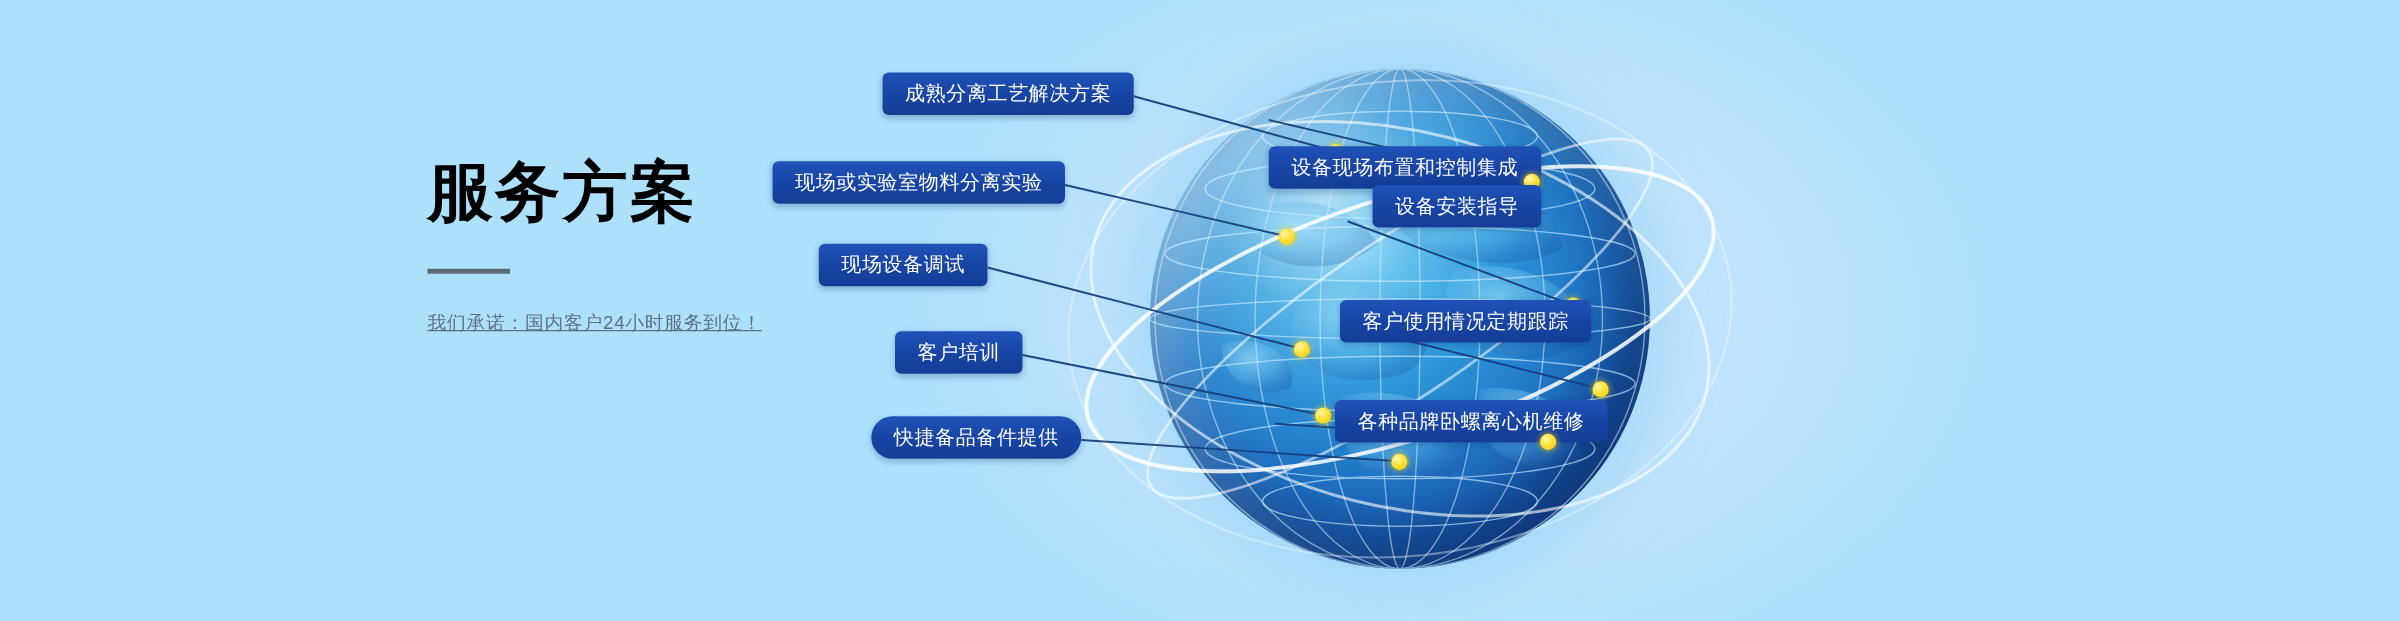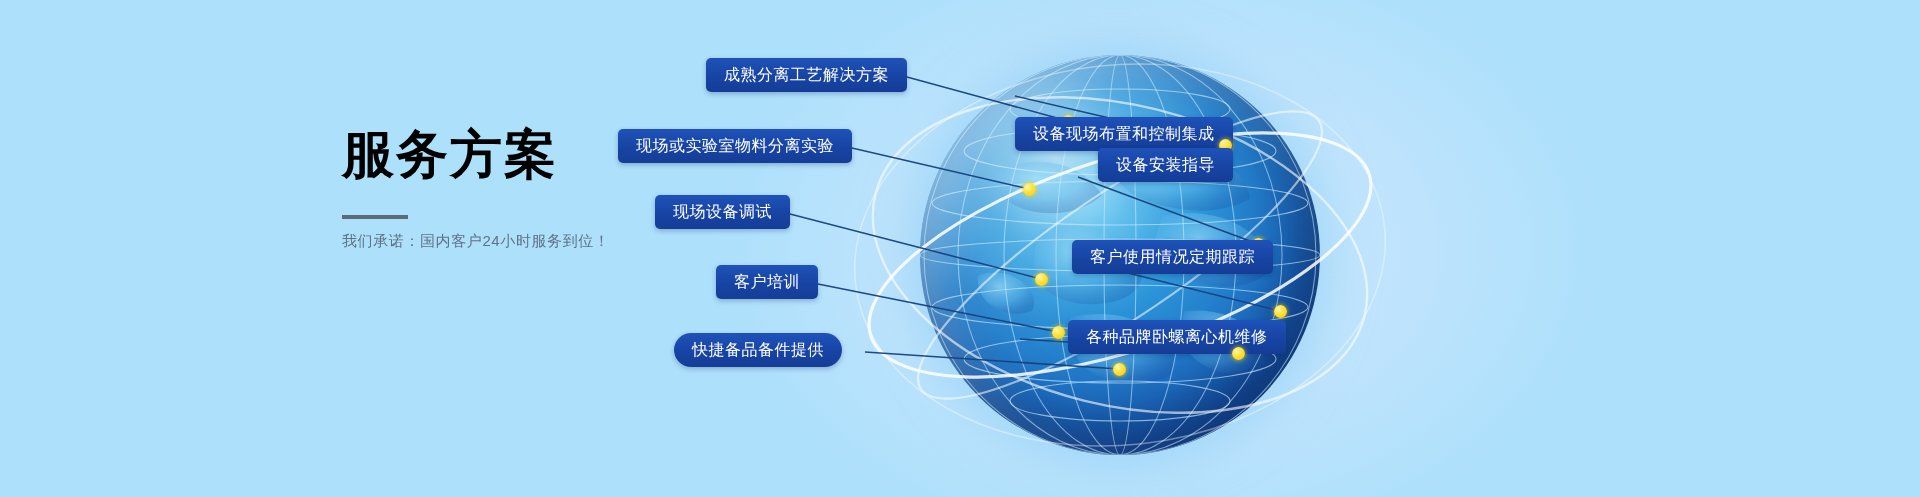--- a/index.html
+++ b/index.html
@@ -32,25 +32,26 @@
     letter-spacing:2px;
     white-space:nowrap;
   }
   .headline-line2 { margin-top:6px; }
   .divider {
     margin-top:30px;
     width:66px; height:4px;
     background:#5c6b78;
   }
   .promise {
-    margin-top:13px;
+    margin-top:30px;
     font-size:15px;
     color:#5f7285;
     letter-spacing:0.6px;
     white-space:nowrap;
+    text-decoration:underline;
   }
 
   
   .globe-wrap {
     position:absolute;
     left:920px; top:55px;
     width:400px; height:400px;
   }
   .glow {
     position:absolute;
@@ -200,21 +201,21 @@
 
   <div id="nodes">
       <div class="badge l" style="left: 706px; top: 58px;">成熟分离工艺解决方案</div>
       <div class="dot" style="left: 1068px; top: 121px;"></div>
       <div class="badge l" style="left: 618px; top: 129px;">现场或实验室物料分离实验</div>
       <div class="dot" style="left: 1029px; top: 189px;"></div>
       <div class="badge l" style="left: 655px; top: 195px;">现场设备调试</div>
       <div class="dot" style="left: 1041px; top: 279px;"></div>
       <div class="badge l" style="left: 716px; top: 265px;">客户培训</div>
       <div class="dot" style="left: 1058px; top: 332px;"></div>
-      <div class="badge l" style="left: 674px; top: 333px; border-radius: 18px;">快捷备品备件提供</div>
+      <div class="badge l" style="left: 697px; top: 333px; border-radius: 18px;">快捷备品备件提供</div>
       <div class="dot" style="left: 1119px; top: 369px;"></div>
       <div class="badge r" style="left: 1015px; top: 77px; margin-top: 40px;">设备现场布置和控制集成</div>
       <div class="dot" style="left: 1225px; top: 145px;"></div>
       <div class="badge r" style="left: 1078px; top: 148px; margin-left: 20px;">设备安装指导</div>
       <div class="dot" style="left: 1258px; top: 244px;"></div>
       <div class="badge r" style="left: 1072px; top: 240px;">客户使用情况定期跟踪</div>
       <div class="dot" style="left: 1280px; top: 311px;"></div>
       <div class="badge r" style="left: 1068px; top: 320px; font-family: Liberation Mono, monospace;">各种品牌卧螺离心机维修</div>
       <div class="dot" style="left: 1238px; top: 353px;"></div>
     </div>

